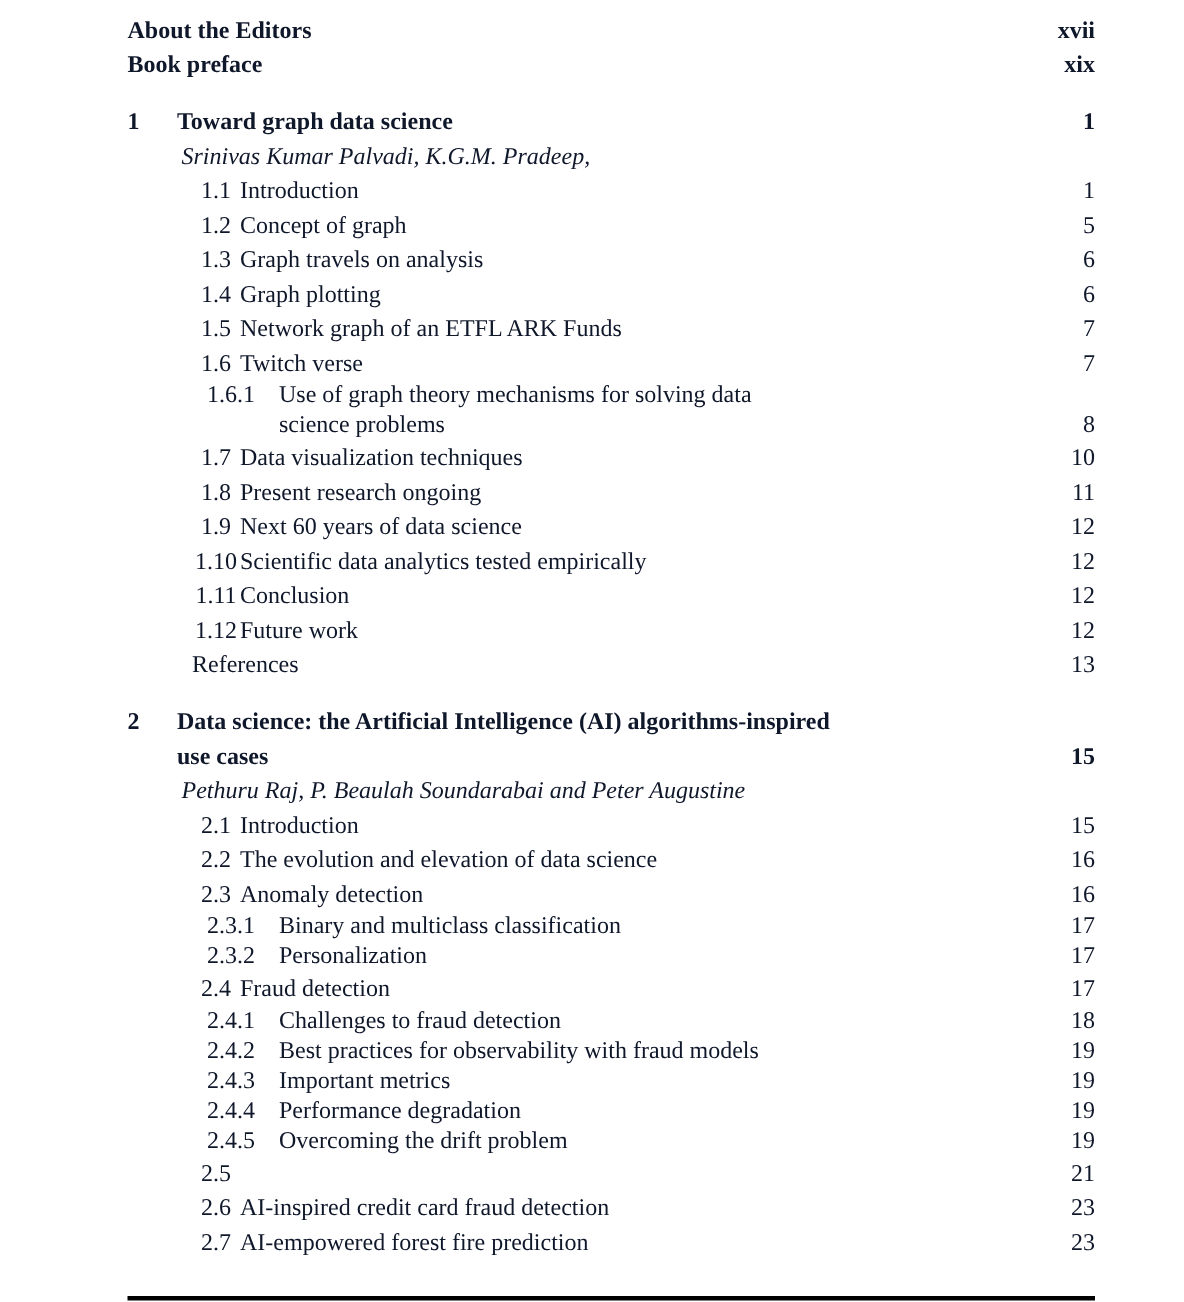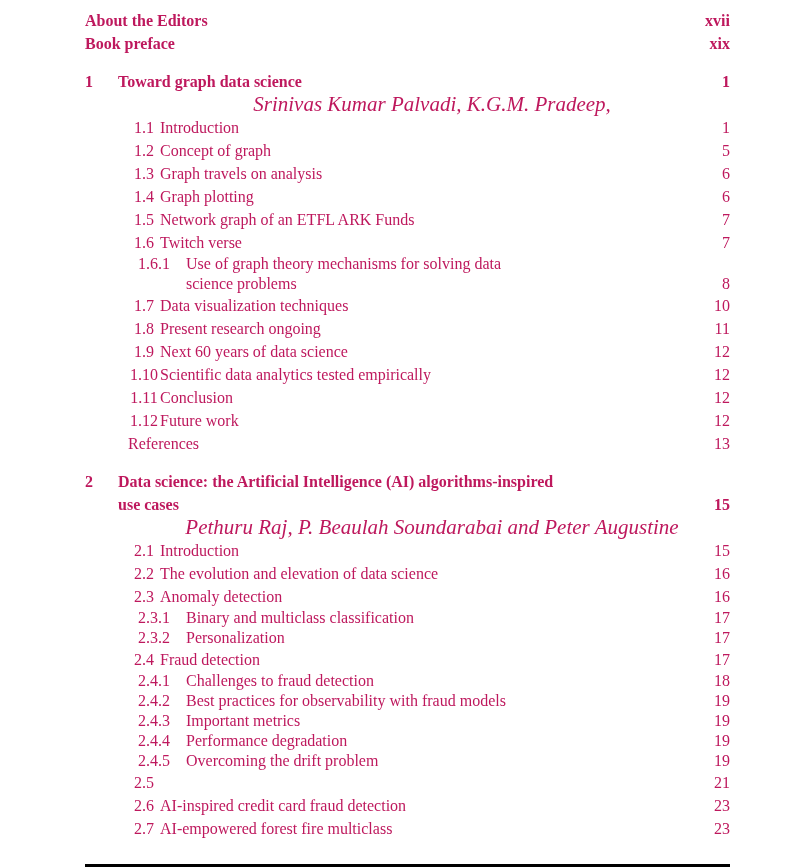--- a/index.html
+++ b/index.html
@@ -4,21 +4,21 @@
 <style>
   * { box-sizing: border-box; margin: 0; padding: 0; }
   html, body { background: #ffffff; }
   body { width: 789px; }
 
   .page {
     position: relative;
     width: 789px;
     height: 868px;
     background: #ffffff;
-    color: #be185d;
+    color: #0f172a;
     font-family: "Liberation Serif", "DejaVu Serif", serif;
     padding: 9px 59px 0 85px;
     overflow: hidden;
   }
 
   .entry { display: flex; align-items: flex-start; }
   .num { flex: 0 0 auto; }
   .body { flex: 1 1 auto; min-width: 0; }
   .line { display: flex; align-items: baseline; }
   .txt { white-space: nowrap; }
@@ -33,24 +33,23 @@
   .chapter { margin-top: 15px; }
   .chapter-heading {
     font-weight: bold;
     font-size: 16px;
     line-height: 23px;
   }
   .chapter-heading .num { width: 33px; }
 
   .authors {
     font-style: italic;
-    font-size: 21px;
+    font-size: 16px;
     line-height: 23px;
-    margin-left: 49px;
-    text-align: center;
+    margin-left: 36px;
   }
 
   .lvl1, .lvl0 {
     font-size: 16px;
     line-height: 23px;
     margin-left: 43px;
     text-align: center;
   }
   .lvl1 .num { width: 32px; }
 
@@ -358,21 +357,21 @@
             <div class="line">
               <span class="txt">AI-inspired credit card fraud detection</span>
               <span class="pg">23</span>
             </div>
           </div>
         </div>
         <div class="entry lvl1">
           <span class="num">2.7</span>
           <div class="body">
             <div class="line">
-              <span class="txt">AI-empowered forest fire multiclass</span>
+              <span class="txt">AI-empowered forest fire prediction</span>
               <span class="pg">23</span>
             </div>
           </div>
         </div>
       </div>
     </div>
   <div class="bottom-rule"></div>
 </div>
 
 </body></html>

